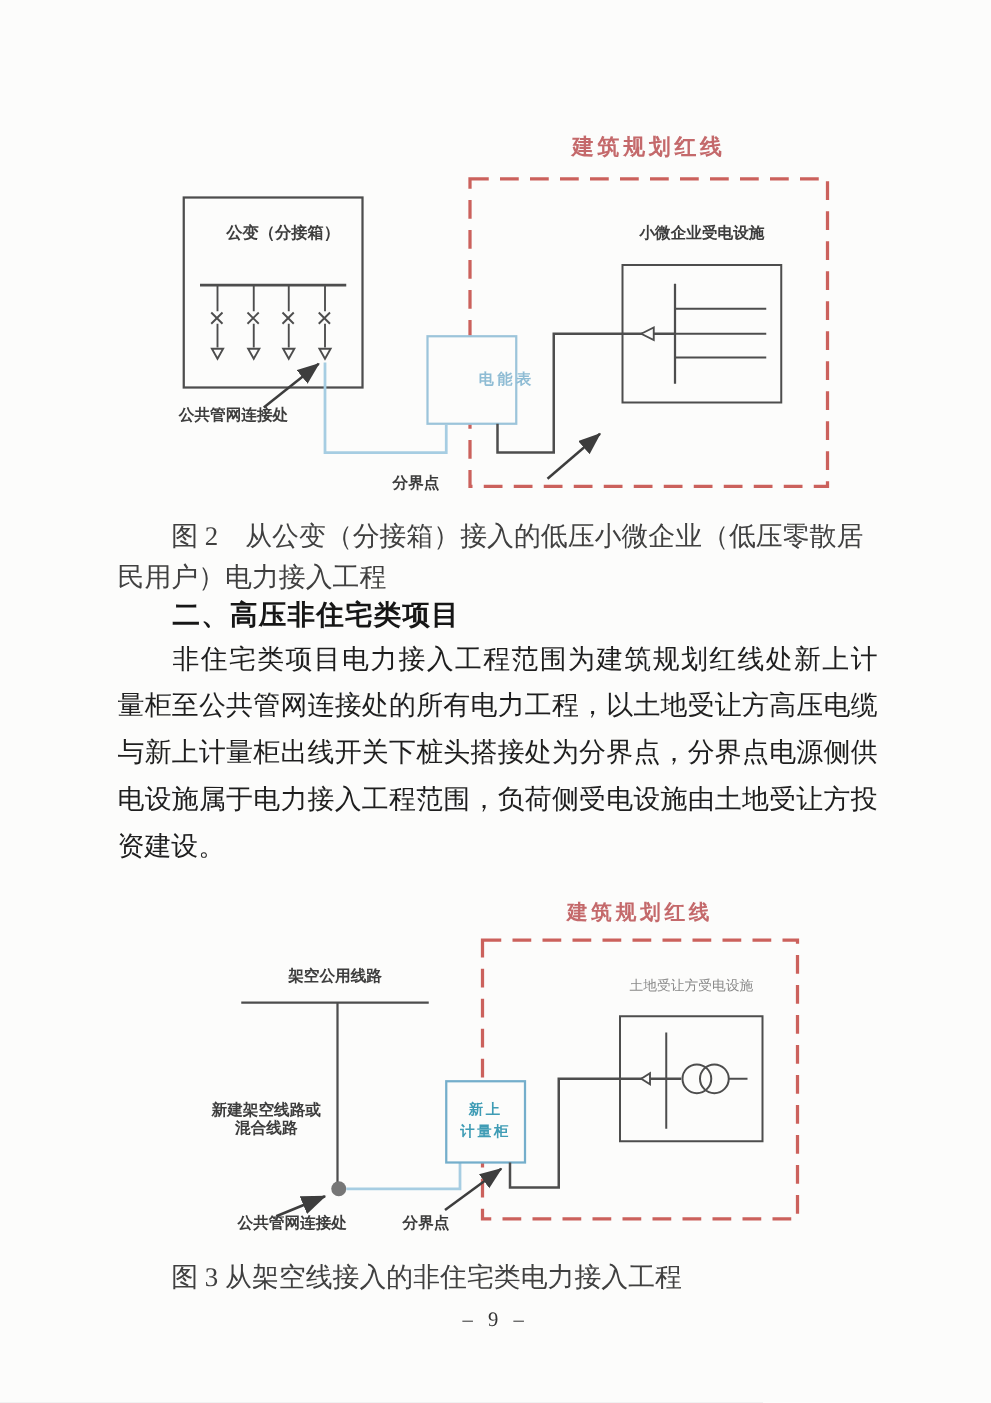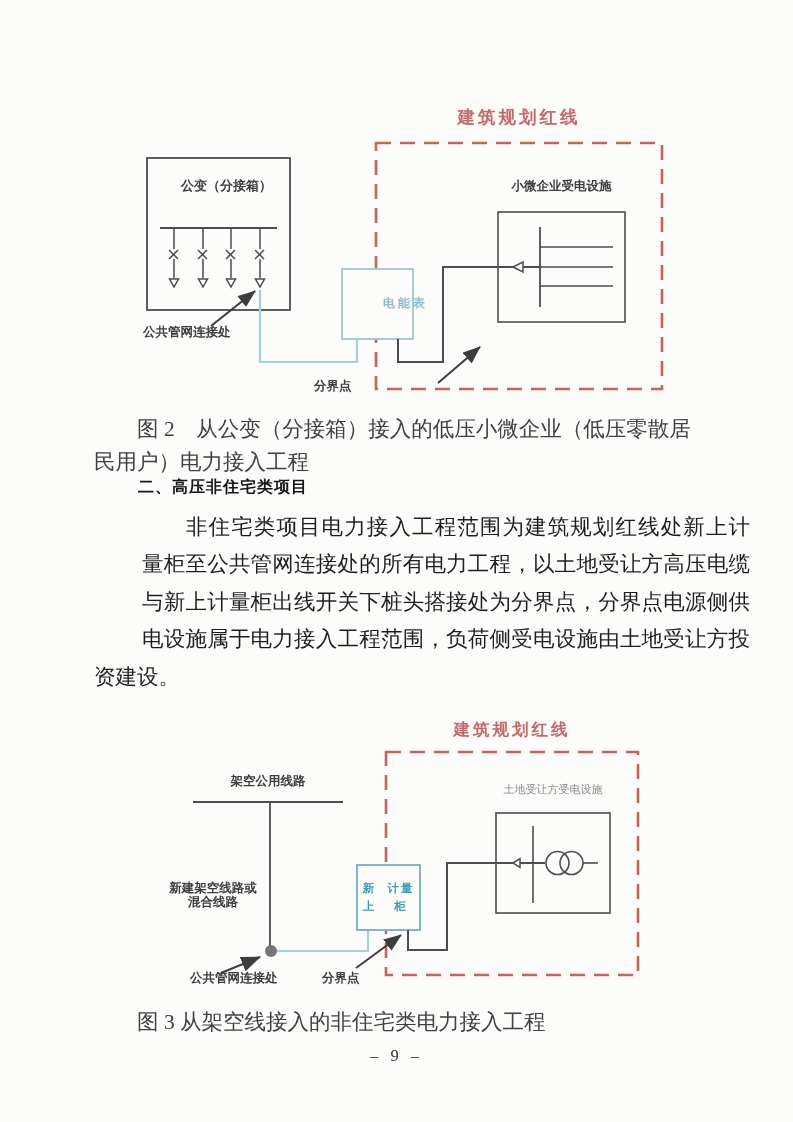--- a/index.html
+++ b/index.html
@@ -21,30 +21,30 @@
     font-family:"Liberation Serif",serif;font-weight:bold;
     letter-spacing:3px;white-space:nowrap;
   }
   .bluebox-text{color:#8fbcd4;letter-spacing:3px;font-size:12px;padding-left:28px;}
   .cabinet-text{color:#3f9cb5;letter-spacing:2px;font-size:11.5px;line-height:1.5;}
   .caption{
     position:absolute;font-size:21.5px;color:#404040;
     font-family:"Liberation Serif",serif;white-space:nowrap;
   }
   .heading{
-    position:absolute;font-size:16px;font-weight:bold;color:#161616;
+    position:absolute;font-size:22px;font-weight:bold;color:#161616;
     font-family:"Liberation Sans",sans-serif;white-space:nowrap;
     letter-spacing:1px;
   }
   .para{
     position:absolute;left:94px;top:509px;width:608px;
     font-size:21.5px;line-height:37.4px;color:#1e1e1e;
   }
   .para .pline{width:100%;}
-  .para .j{text-align:justify;text-align-last:justify;margin-left:48px;}
+  .para .j{text-align:justify;text-align-last:justify;}
   .para .indent{text-indent:44px;}
   .pagenum{
     position:absolute;left:0;top:1046px;width:793px;text-align:center;
     font-size:16.5px;color:#333;letter-spacing:4px;
   }
 </style>
 </head>
 <body>
 
 <div id="page">
@@ -166,21 +166,21 @@
 
       <line x1="131" y1="258" x2="170" y2="242" stroke="#3d3d3d" stroke-width="2.2" marker-end="url(#d2ah)"></line>
       <line x1="266" y1="253" x2="311" y2="220" stroke="#3d3d3d" stroke-width="2" marker-end="url(#d2ah)"></line>
     </svg>
     <div class="redline-title" style="left:296px;top:4px;width:252px;font-size:16.5px;">建筑规划红线</div>
     <div class="lbl center" style="left:103px;top:59px;width:150px;">架空公用线路</div>
     <div class="lbl center" style="left:43px;top:142px;width:160px;margin-top:24px;">
       <div>新建架空线路或</div>
       <div>混合线路</div>
     </div>
-    <div class="lbl center cabinet-text" style="left:267px;top:150px;width:63px;height:65px;display:flex;flex-direction:row;align-items:center;justify-content:center;">
+    <div class="lbl center cabinet-text" style="left:267px;top:150px;width:63px;height:65px;display:flex;flex-direction:column;align-items:center;justify-content:center;">
       <div>新上</div>
       <div>计量柜</div>
     </div>
     <div class="lbl center" style="left:402px;top:68px;width:122px;font-size:11px;color:#8a8a8a;font-weight:normal;">土地受让方受电设施</div>
     <div class="lbl" style="left:100px;top:256px;">公共管网连接处</div>
     <div class="lbl" style="left:232px;top:256px;">分界点</div>
   </div>
 
   <div class="caption" style="left:137px;top:1007px;">图 3 从架空线接入的非住宅类电力接入工程</div>
 

